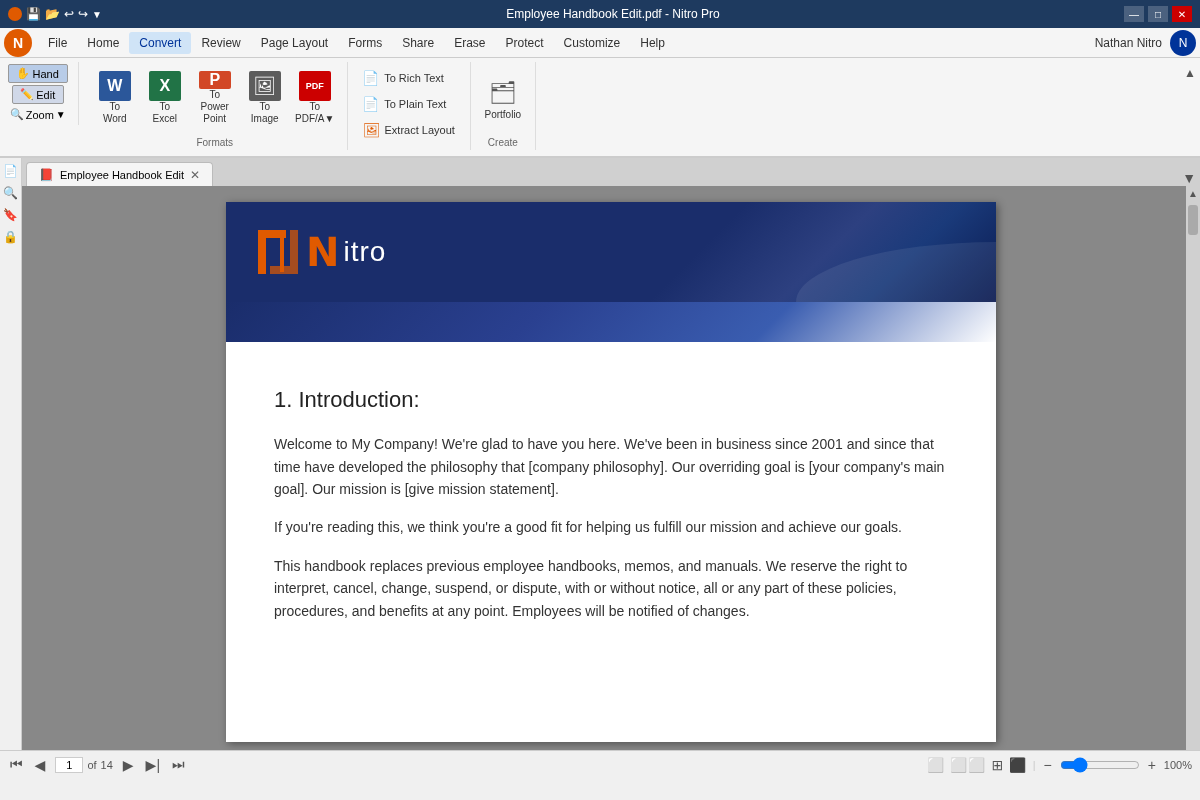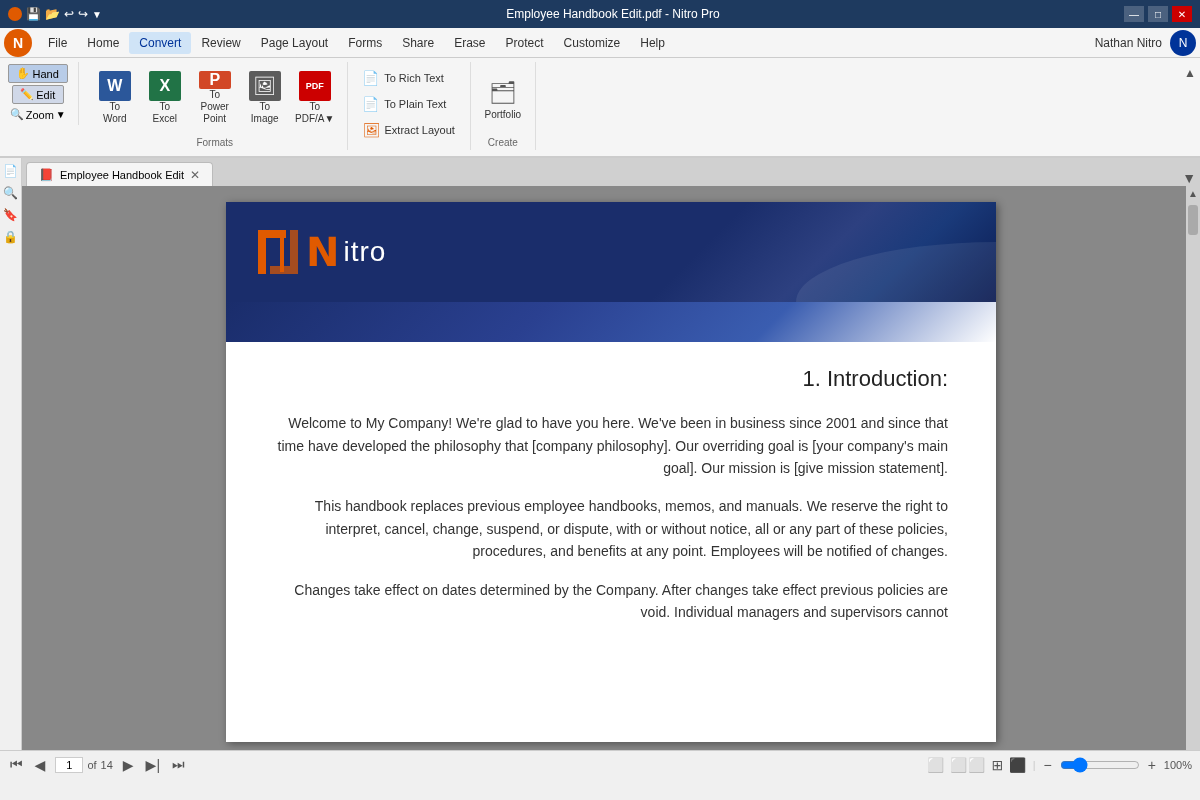--- a/index.html
+++ b/index.html
@@ -240,25 +240,24 @@
     }
     .nitro-text {
       color: white;
       font-size: 28px;
       font-weight: 300;
       letter-spacing: 1px;
       text-align: right;
     }
 
     .pdf-content {
-      padding: 19px 48px;
+      padding: 40px 48px;
       font-size: 14px;
       line-height: 1.6;
       color: #333;
-      text-align: right;
     }
 
     .pdf-content h2 {
       font-size: 22px;
       font-weight: normal;
       margin-bottom: 16px;
       color: #222;
     }
 
     .pdf-content p {
@@ -481,22 +480,22 @@
             <span style="color:#e05a00;font-size:40px;font-weight:900;line-height:1;margin-right:-4px">𝗡</span>
             <span class="nitro-text">itro</span>
           </div>
         </div>
 
         <div style="background: linear-gradient(135deg, #1a2d6b 0%, #2a4090 40%, #3a5db0 70%, white 100%); height: 40px;"></div>
 
         <div class="pdf-content">
           <h2>1. Introduction:</h2>
           <p>Welcome to My Company! We're glad to have you here. We've been in business since 2001 and since that time have developed the philosophy that [company philosophy]. Our overriding goal is [your company's main goal]. Our mission is [give mission statement].</p>
+          <p>If you're reading this, we think you're a good fit for helping us fulfill our mission and achieve our goals.</p>
           <p>This handbook replaces previous employee handbooks, memos, and manuals. We reserve the right to interpret, cancel, change, suspend, or dispute, with or without notice, all or any part of these policies, procedures, and benefits at any point. Employees will be notified of changes.</p>
-          <p>Changes take effect on dates determined by the Company. After changes take effect previous policies are void. Individual managers and supervisors cannot</p>
         </div>
       </div>
     </div>
   </div>
 </div>
 
 <div id="status-bar">
   <button class="status-btn">⏮</button>
   <button class="status-btn">◀</button>
   <div class="status-page-info">

